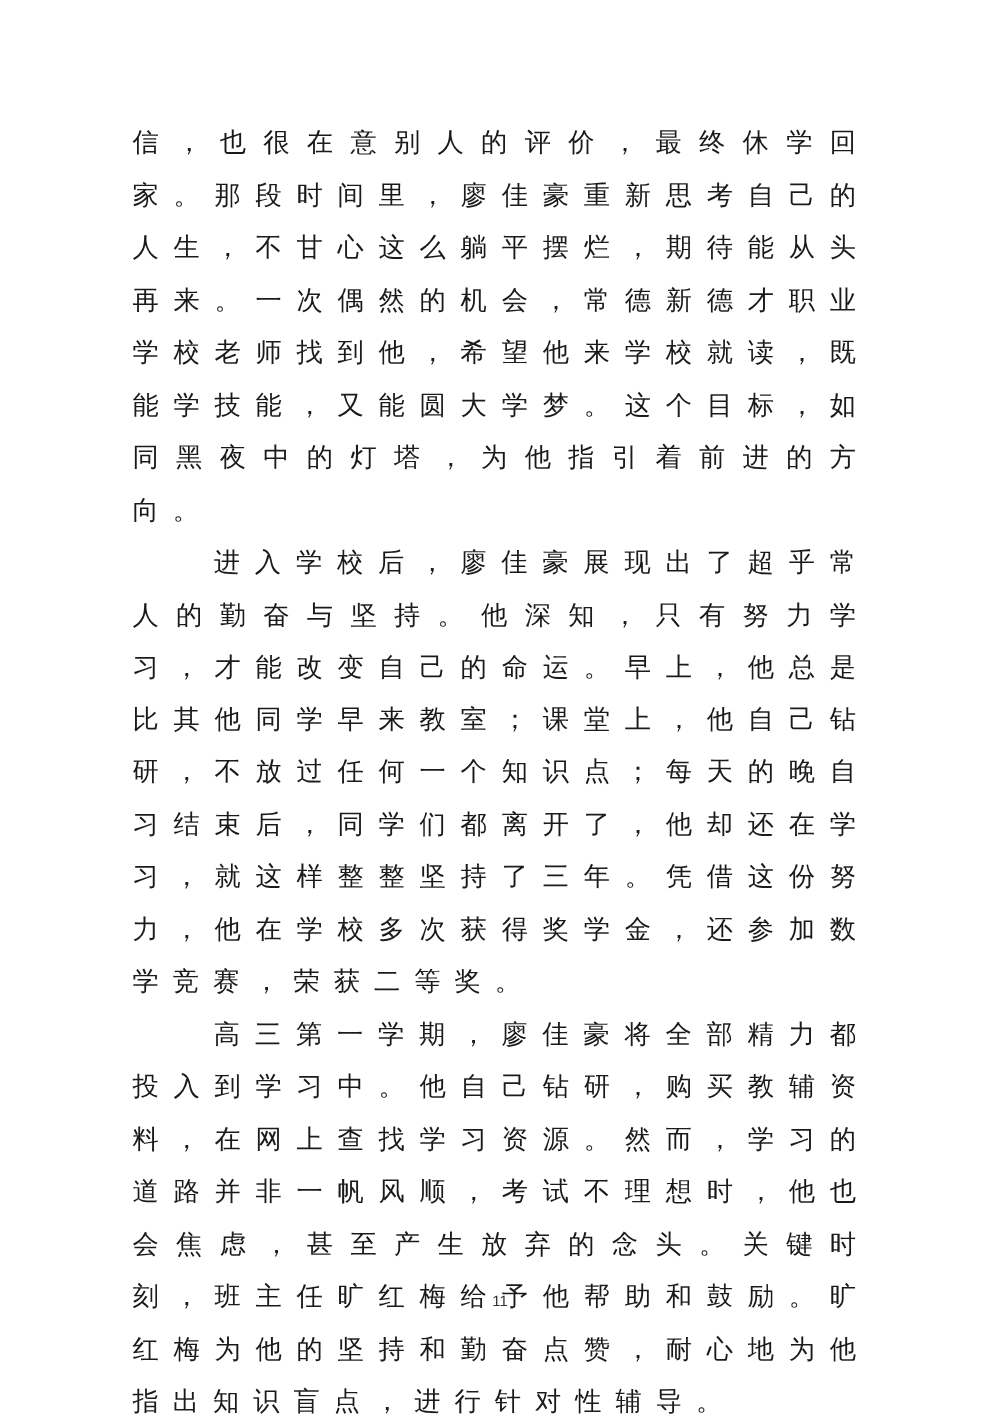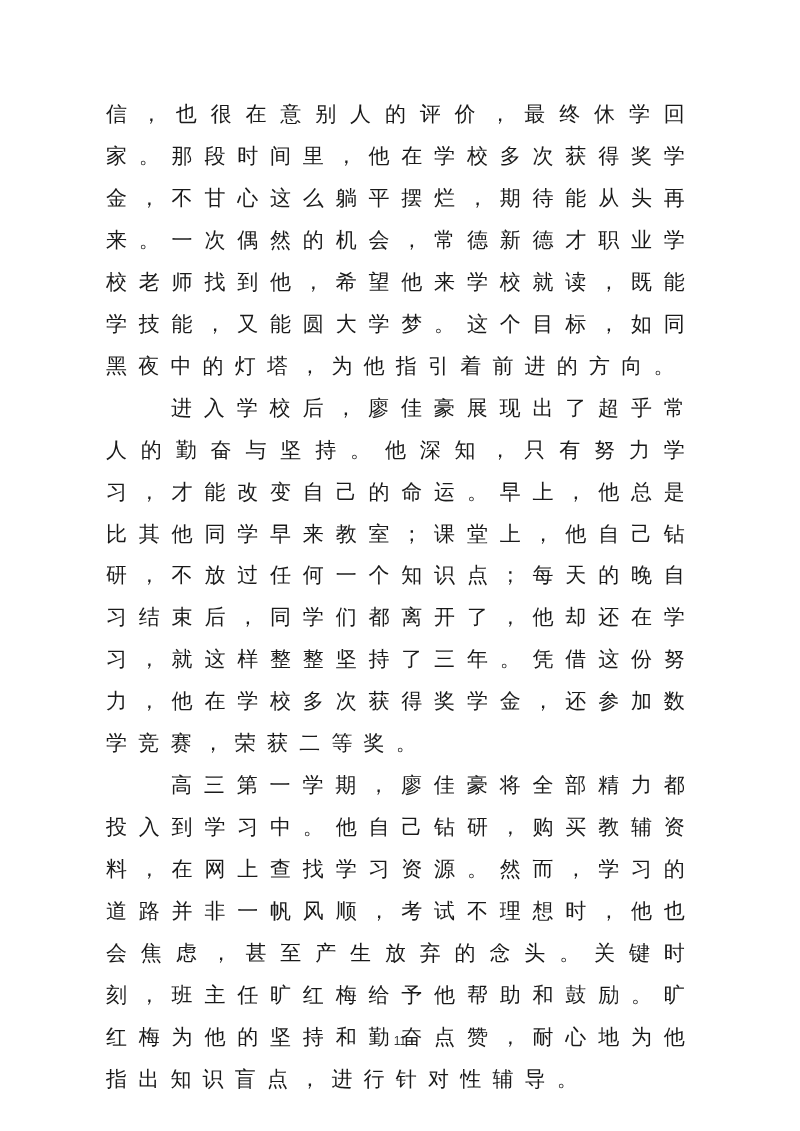--- a/index.html
+++ b/index.html
@@ -27,19 +27,19 @@
     font-family: "Liberation Sans", sans-serif;
     font-size: 12px;
     color: #333;
   }
 </style>
 </head>
 <body>
 
 <div class="page">
   <div class="content">
-    <p class="para cont">信，也很在意别人的评价，最终休学回家。那段时间里，他在学校多次获得奖学金，不甘心这么躺平摆烂，期待能从头再来。一次偶然的机会，常德新德才职业学校老师找到他，希望他来学校就读，既能学技能，又能圆大学梦。这个目标，如同黑夜中的灯塔，为他指引着前进的方向。</p>
+    <p class="para cont">信，也很在意别人的评价，最终休学回家。那段时间里，廖佳豪重新思考自己的人生，不甘心这么躺平摆烂，期待能从头再来。一次偶然的机会，常德新德才职业学校老师找到他，希望他来学校就读，既能学技能，又能圆大学梦。这个目标，如同黑夜中的灯塔，为他指引着前进的方向。</p>
     <p class="para">进入学校后，廖佳豪展现出了超乎常人的勤奋与坚持。他深知，只有努力学习，才能改变自己的命运。早上，他总是比其他同学早来教室；课堂上，他自己钻研，不放过任何一个知识点；每天的晚自习结束后，同学们都离开了，他却还在学习，就这样整整坚持了三年。凭借这份努力，他在学校多次获得奖学金，还参加数学竞赛，荣获二等奖。</p>
     <p class="para">高三第一学期，廖佳豪将全部精力都投入到学习中。他自己钻研，购买教辅资料，在网上查找学习资源。然而，学习的道路并非一帆风顺，考试不理想时，他也会焦虑，甚至产生放弃的念头。关键时刻，班主任旷红梅给予他帮助和鼓励。旷红梅为他的坚持和勤奋点赞，耐心地为他指出知识盲点，进行针对性辅导。</p>
 
   </div>
   <div class="page-number">11</div>
 </div>
 
 </body></html>

